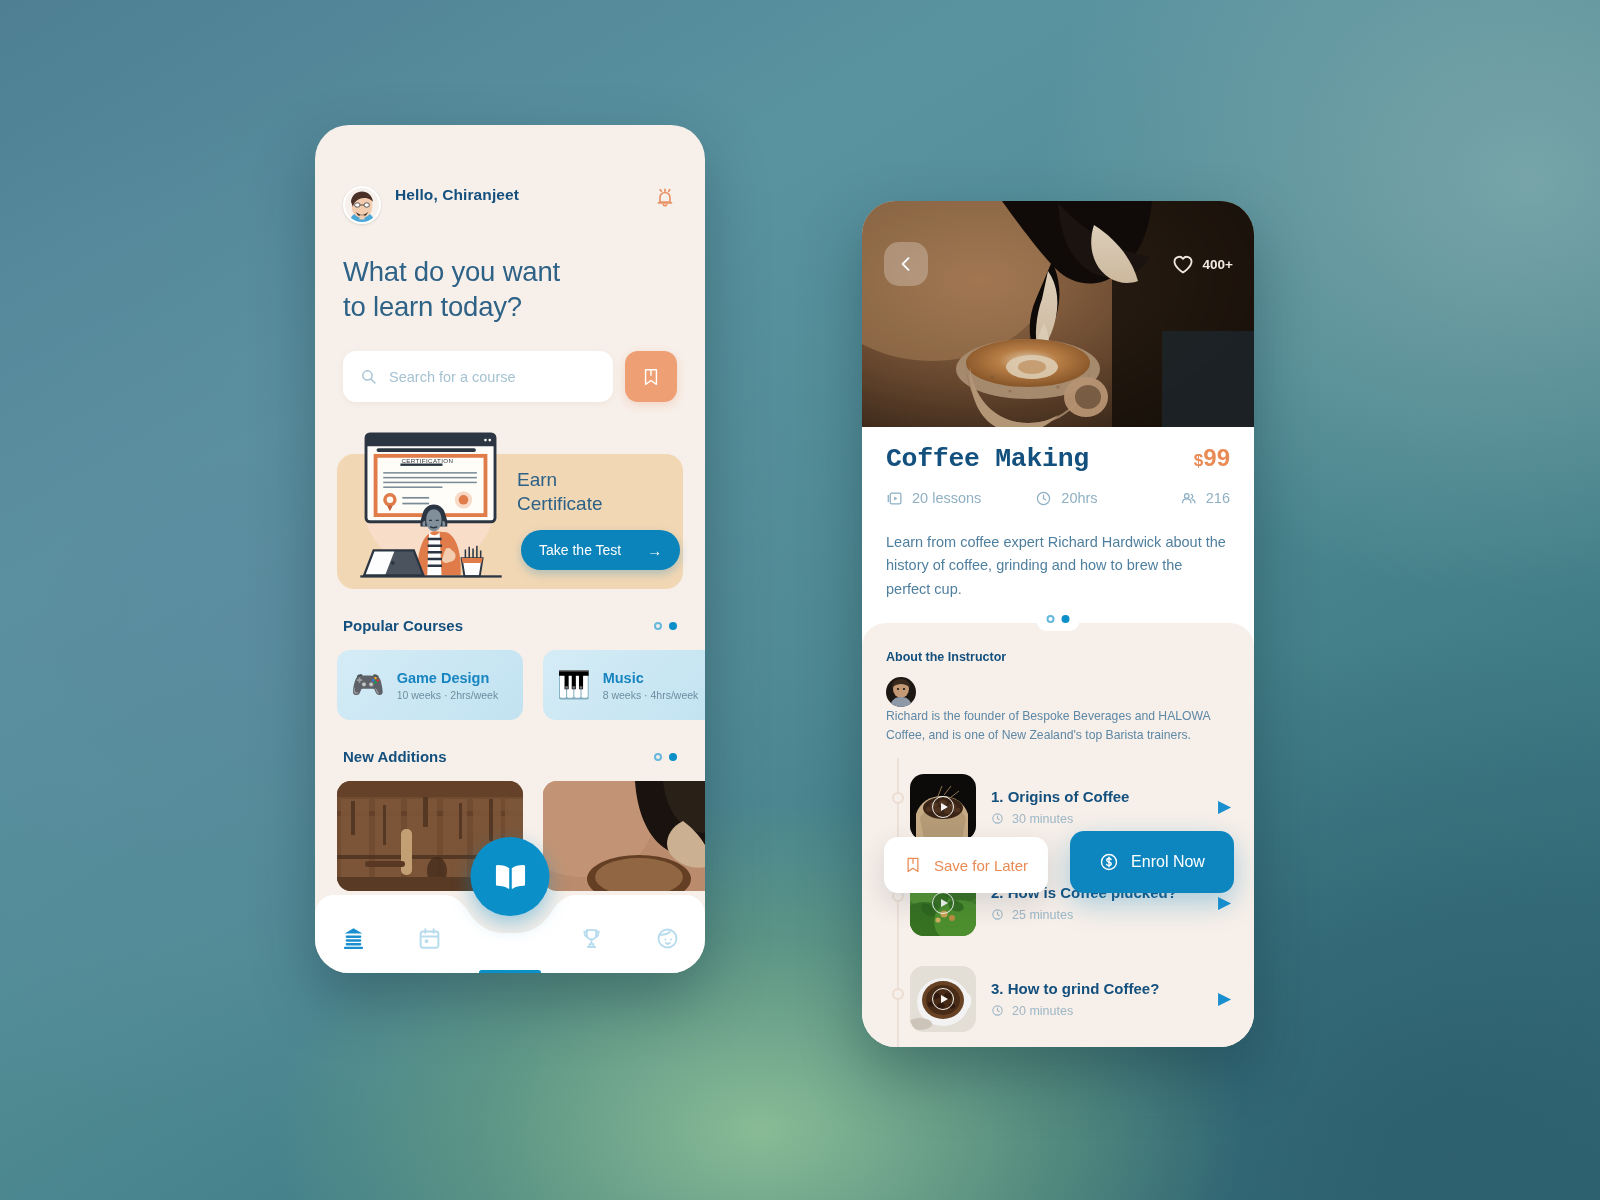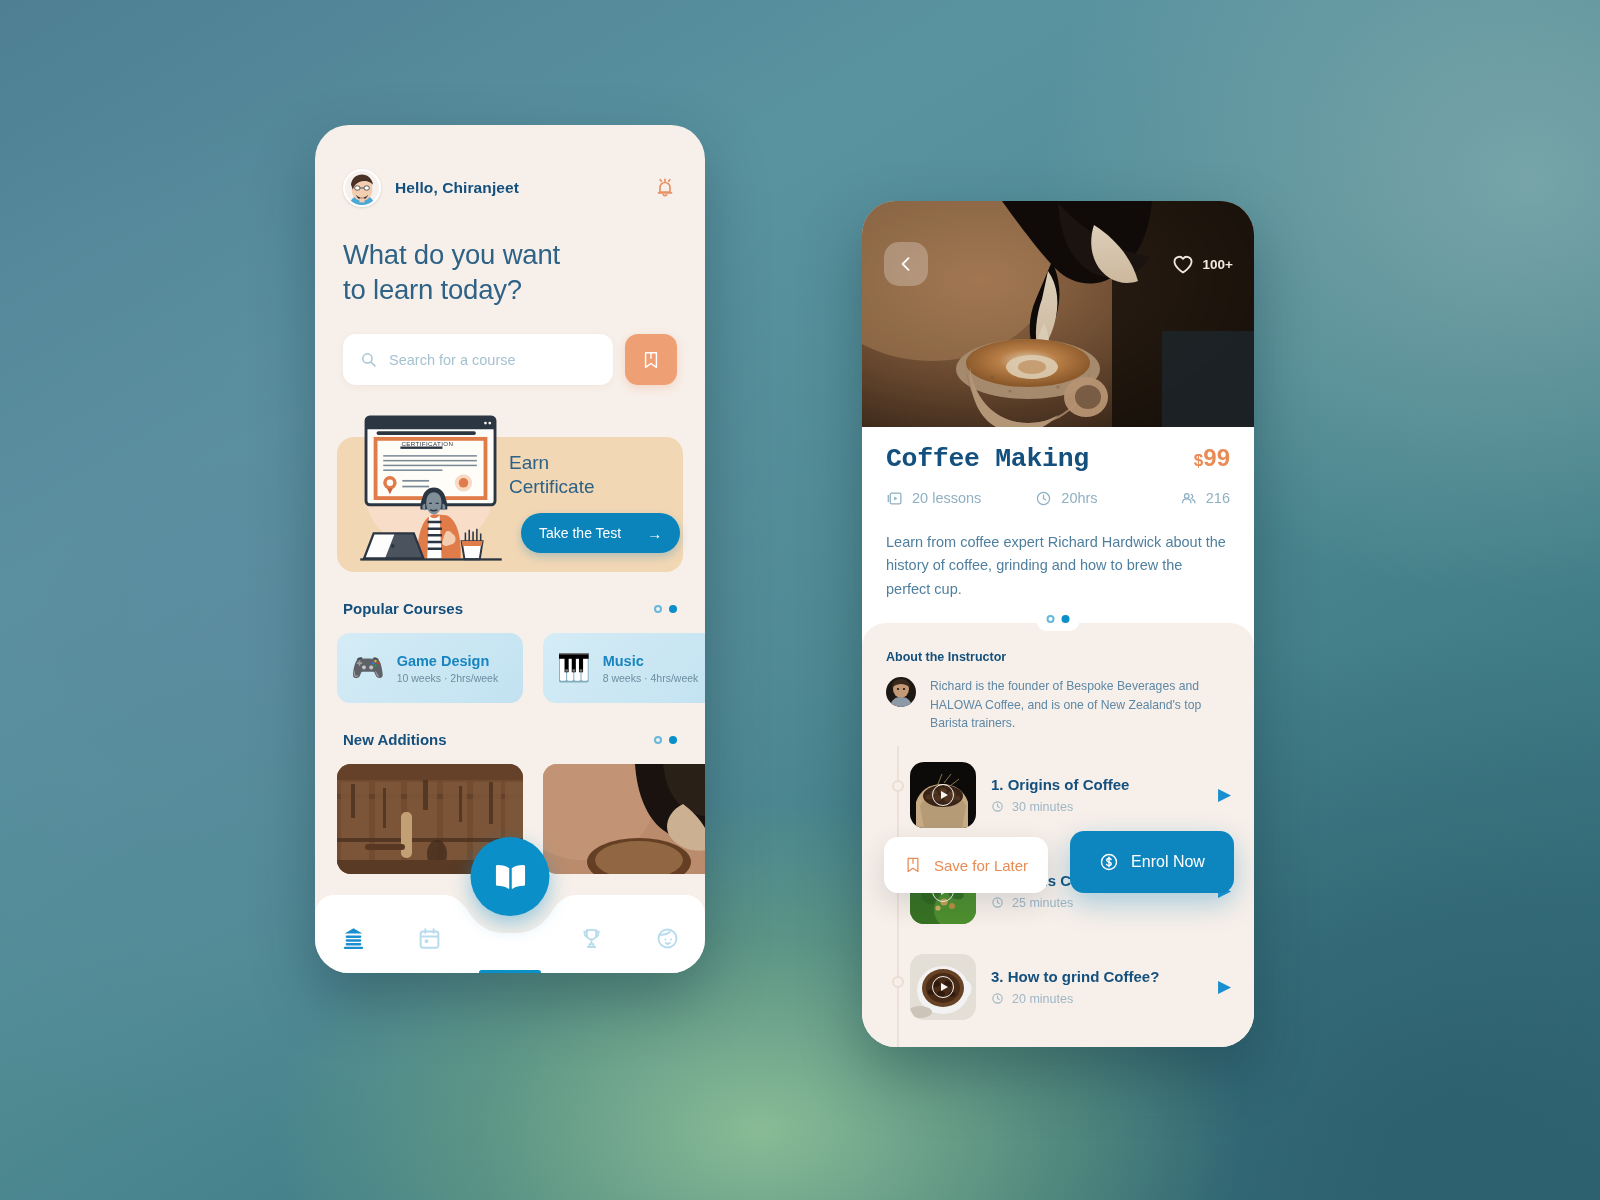--- a/index.html
+++ b/index.html
@@ -34,22 +34,22 @@
   }
   #phone-right {
     left: 862px; top: 201px;
     width: 392px; height: 846px;
     background: #ffffff;
     box-shadow: 0 26px 60px rgba(12,40,52,0.34);
   }
 
   
   .lp-header {
-    display: flex; align-items: center;
-    padding: 44px 28px 0 28px;
+    display: flex; align-items: flex-start;
+    padding: 61px 28px 0 28px;
   }
   .avatar {
     width: 38px; height: 38px; border-radius: 50%;
     background: #ffffff;
     border: 2px solid #ffffff;
     overflow: hidden; flex: 0 0 auto;
     position: relative;
     box-shadow: 0 1px 3px rgba(0,0,0,0.12);
   }
   .avatar svg { display:block; width:100%; height:100%; }
@@ -102,21 +102,21 @@
     border-radius: 17px;
     display: flex; align-items: flex-end;
     position: relative;
   }
   .cert-illu {
     position: absolute;
     left: 8px; bottom: 0px; width: 172px; height: 165px;
   }
   .cert-illu svg { width: 100%; height: 100%; display:block; overflow: visible; }
   .cert-text {
-    position: absolute; left: 172px; top: 14px;
+    position: absolute; left: 180px; top: 14px;
     font-size: 19px; line-height: 1.26; color: #2d6186;
   }
   .take-test {
     position: absolute; left: 184px; bottom: 19px;
     height: 40px; padding: 0 18px;
     background: #0b83bb; color: #fff;
     border: none; border-radius: 21px; cursor: pointer;
     font-family: inherit; font-size: 14px;
     display: flex; align-items: center; gap: 26px;
     box-shadow: 0 4px 10px rgba(11,131,187,0.28);
@@ -242,21 +242,21 @@
     min-height: 400px;
     padding: 0 23px 10px 24px;
   }
   .lower-dots {
     position: absolute; left: 50%; transform: translateX(-50%);
     top: -12px;
     background: #fff; padding: 4px 10px 8px 10px; border-radius: 0 0 10px 10px;
     display: flex; gap: 7px; align-items: center;
   }
   .inst-head { padding-top: 27px; font-size: 12.5px; font-weight: bold; color: #13507e; }
-  .inst-row { display: flex; gap: 14px; margin-top: 13px; }
+  .inst-row { display: flex; margin-top: 13px; flex-direction: column; }
   .inst-avatar {
     width: 30px; height: 30px; border-radius: 50%; overflow: hidden;
     flex: 0 0 auto;
   }
   .inst-avatar svg { width: 100%; height: 100%; display: block; }
   .inst-text { font-size: 12.2px; line-height: 1.48; color: #5d88a6; }
 
   .lesson-list { position: relative; margin-top: 22px; padding-left: 24px; }
   .timeline {
     position: absolute; left: 11px; top: -8px; bottom: -60px;
@@ -617,21 +617,21 @@
       </svg>
       <button class="back-btn">
         <svg viewBox="0 0 24 24" fill="none" stroke="currentColor" stroke-width="2.3" stroke-linecap="round" stroke-linejoin="round">
           <path d="M15 5 8 12l7 7"></path>
         </svg>
       </button>
       <div class="likes">
         <svg viewBox="0 0 24 22" fill="none" stroke="currentColor" stroke-width="2">
           <path d="M12 20.3S2.6 14.4 2.6 8.2A5.2 5.2 0 0 1 12 5.2a5.2 5.2 0 0 1 9.4 3c0 6.2-9.4 12.1-9.4 12.1z"></path>
         </svg>
-        <span class="likes-count">100+</span>
+        <span class="likes-count">400+</span>
       </div>
     </div>
 
     <div class="rp-body">
       <div class="title-row">
         <div class="course-title">Coffee Making</div>
         <div class="price">
           <span class="cur">$</span><span>99</span>
         </div>
       </div>

